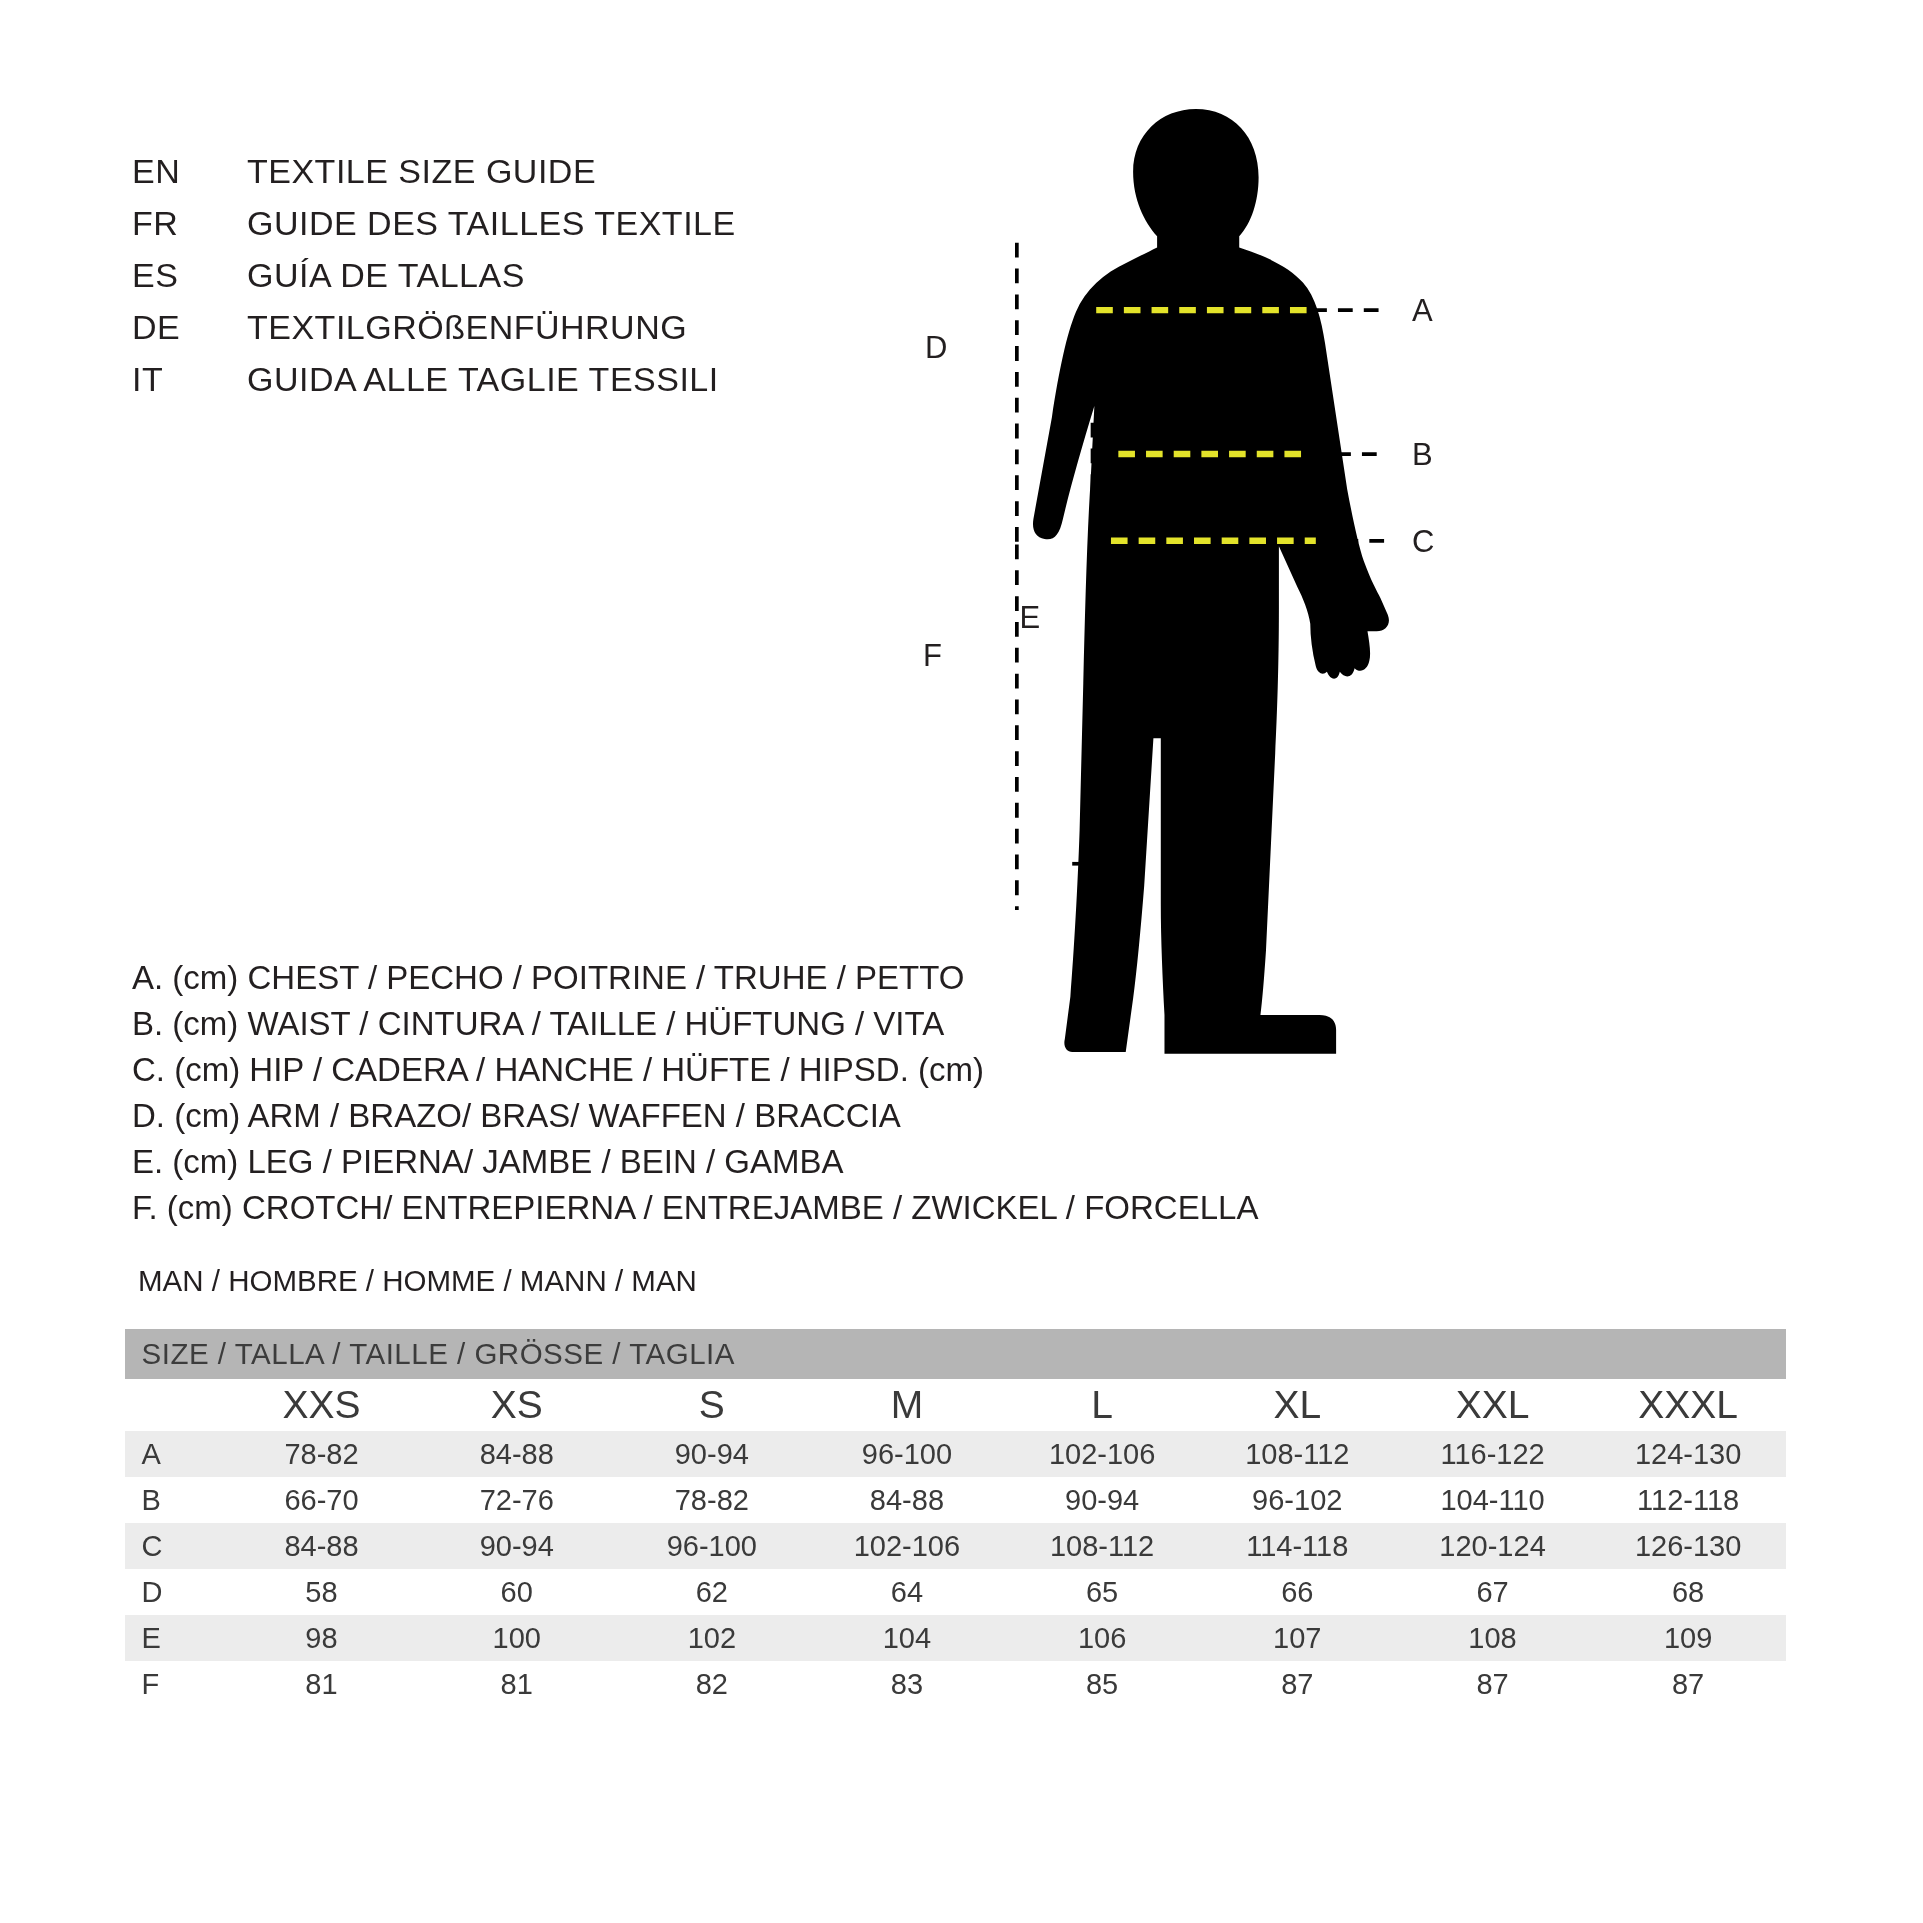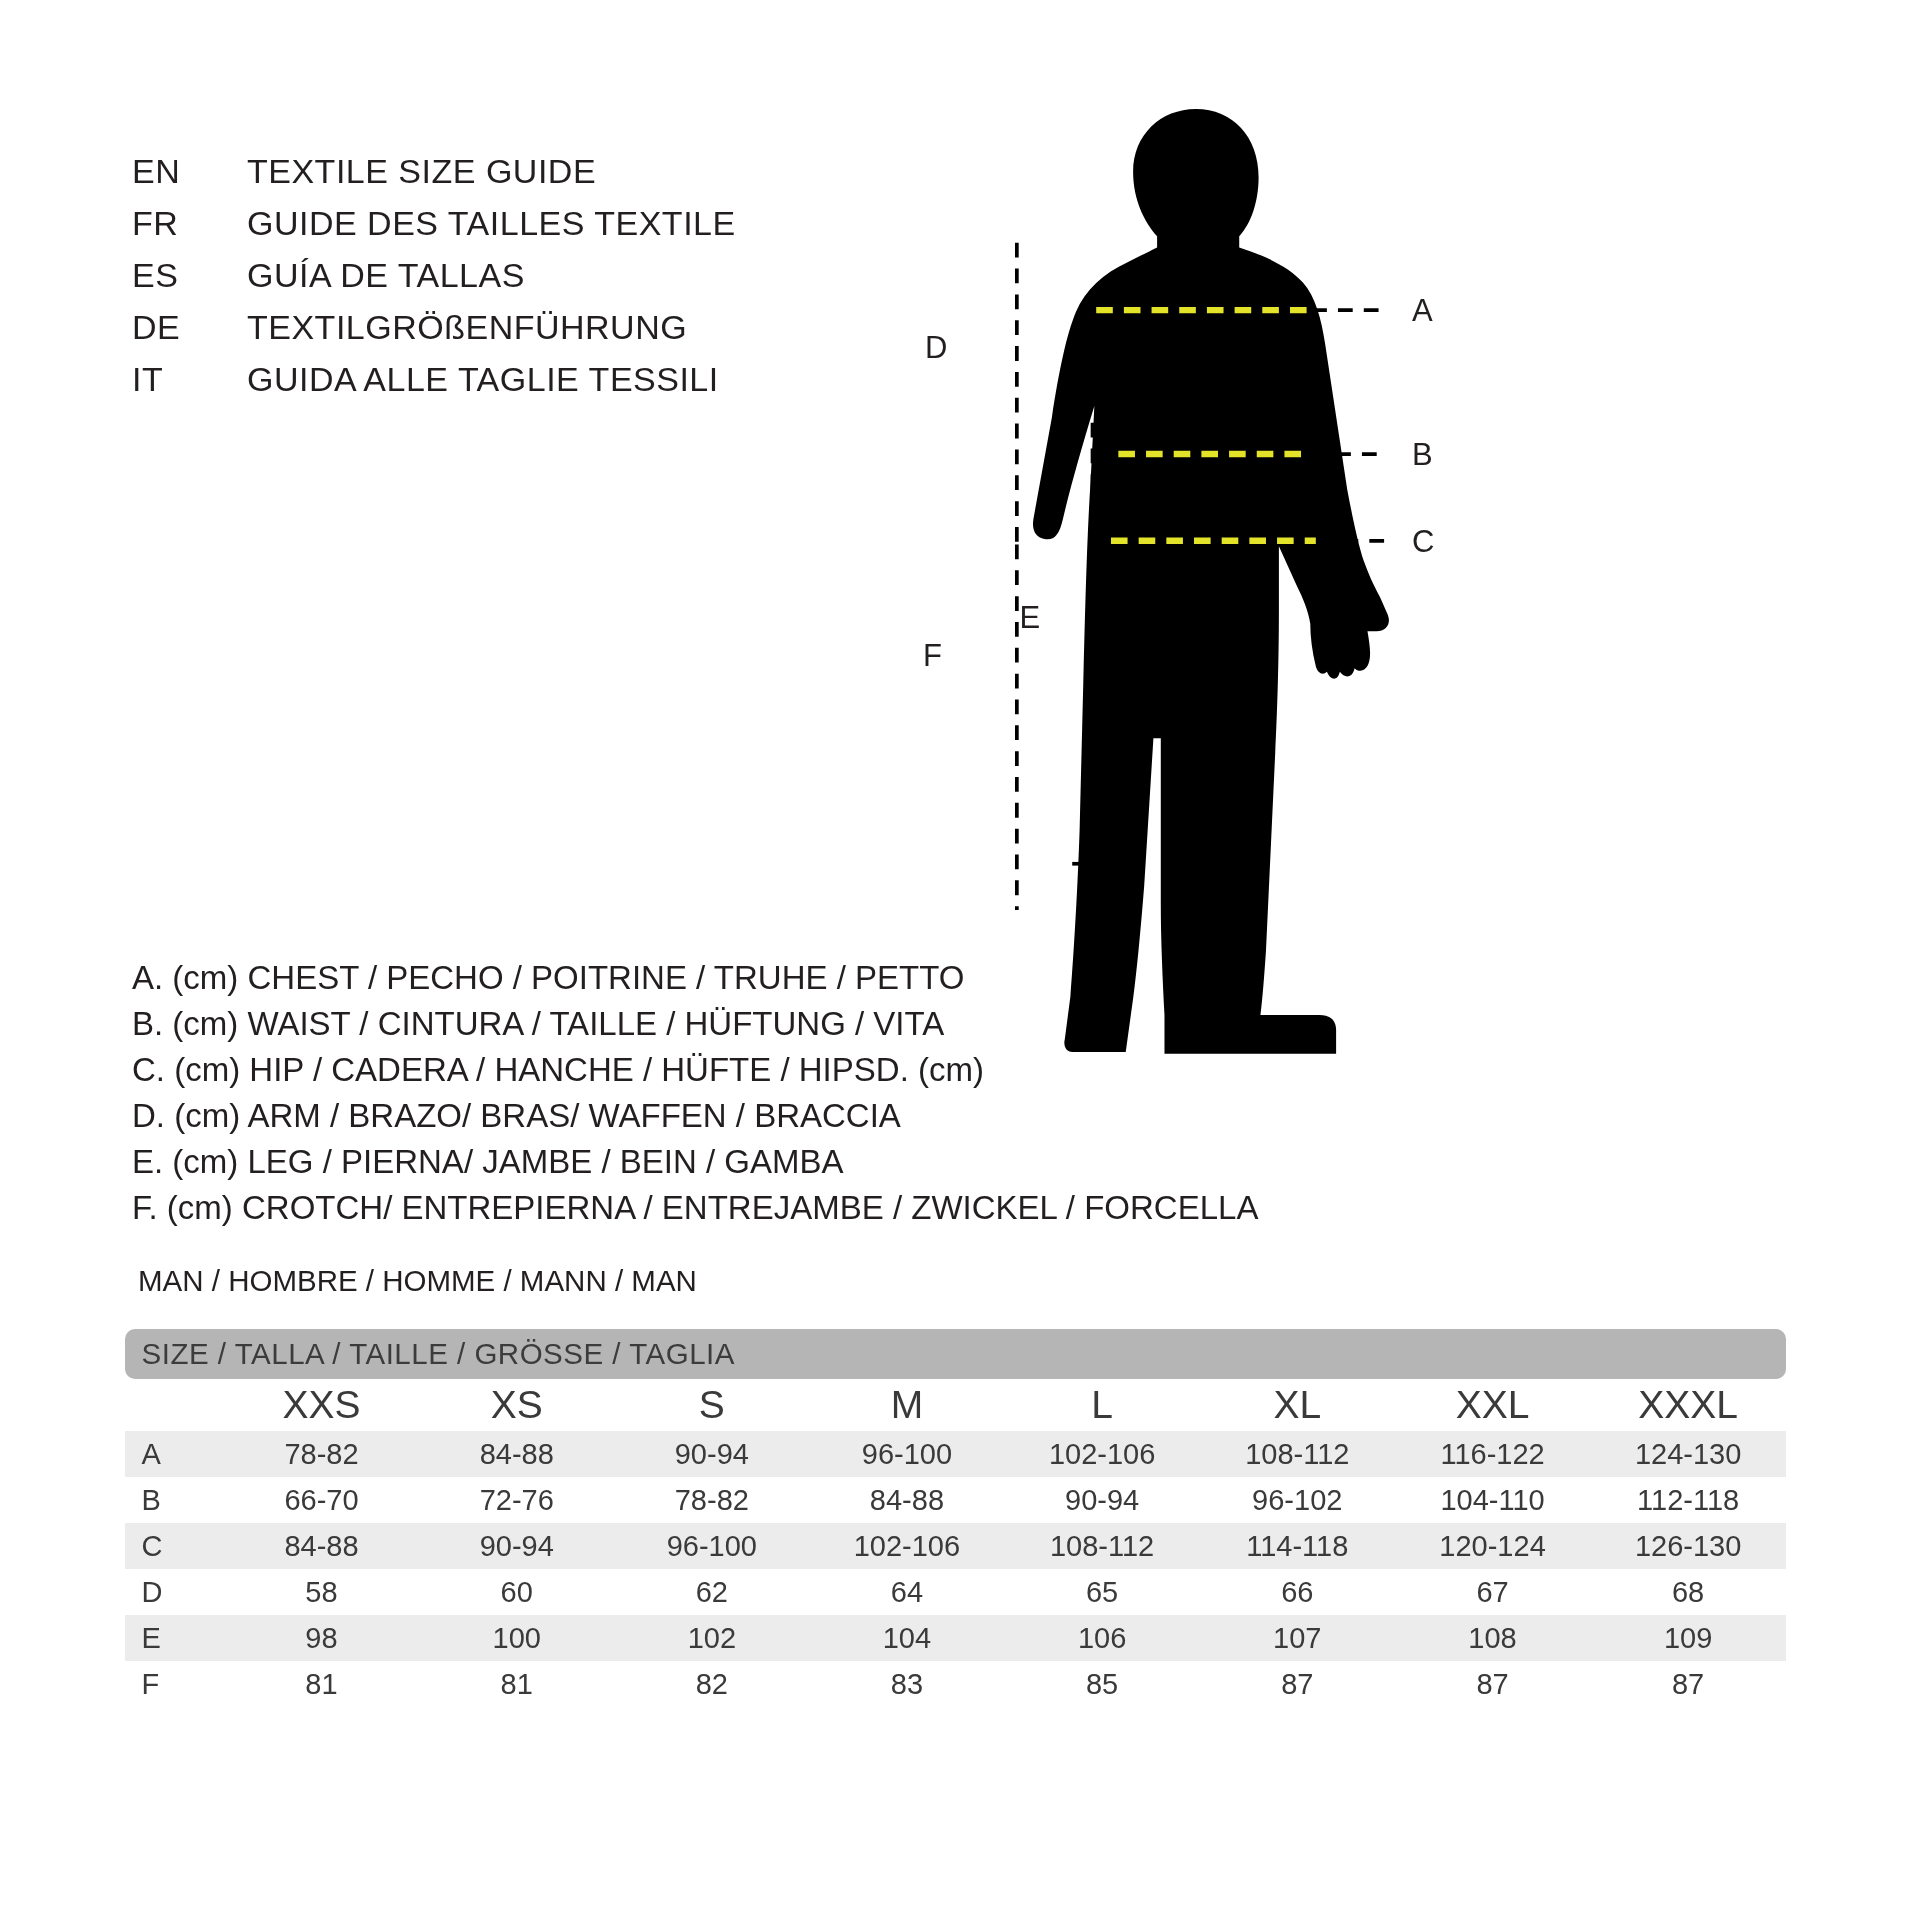--- a/index.html
+++ b/index.html
@@ -99,21 +99,20 @@
     text-align: center;
   }
   #size-table .title-row td {
     background: #b5b5b5;
     color: #3c3c3c;
     text-align: left;
     padding-left: 16.6px;
     height: 50px;
     font-size: 29.5px;
     letter-spacing: 0.5px;
-    border-radius: 10px;
   }
   #size-table .head-row td {
     background: #ffffff;
     color: #3a3a3a;
     font-size: 39px;
     height: 52px;
   }
   #size-table .row-shade td {
     background: #ececec;
   }

